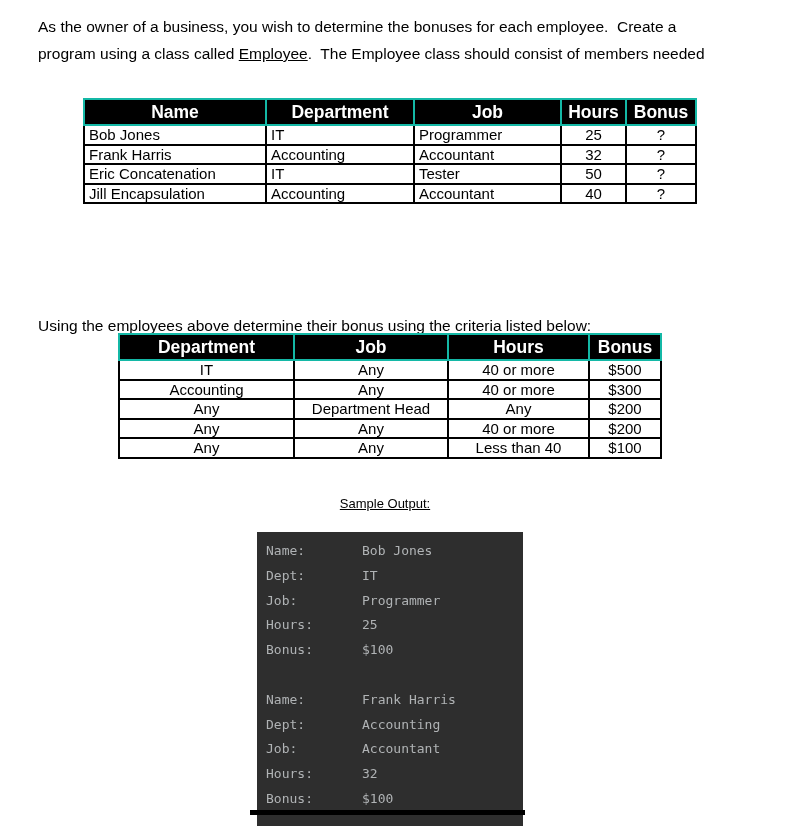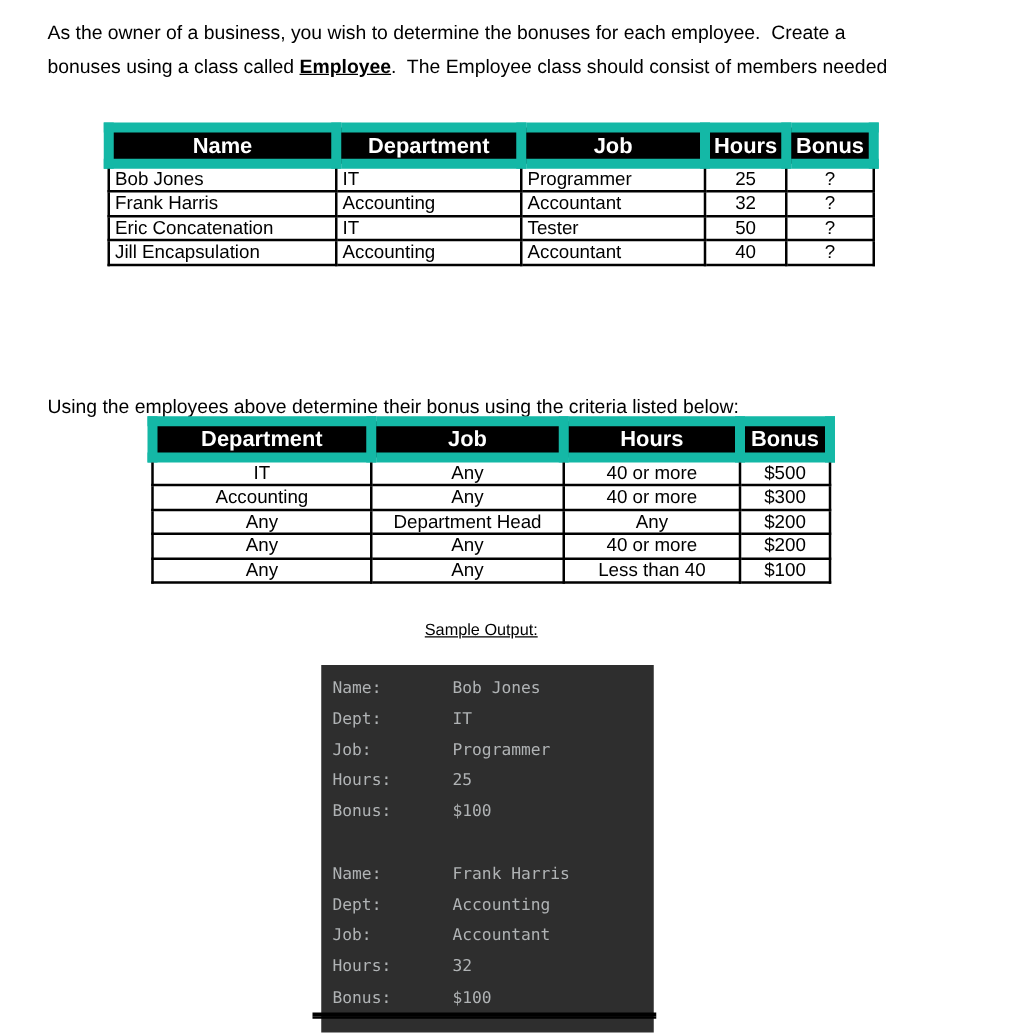--- a/index.html
+++ b/index.html
@@ -25,35 +25,35 @@
     padding-left: 20px;
   }
   .intro {
     position: absolute;
     left: 38px;
     top: 13px;
     font-size: 15.5px;
     line-height: 27px;
   }
   .tline { white-space: pre; }
-  .u { text-decoration: underline; font-weight: bold; }
+  .u { text-decoration: underline; }
 
   table.tbl {
     position: absolute;
     border-collapse: collapse;
     table-layout: fixed;
   }
   table.tbl th {
     background: var(--table-header-bg);
     color: var(--table-header-fg);
     font-weight: bold;
     font-size: 17.5px;
     height: 26px;
     text-align: center;
-    border: 8px solid #14b8a6;
+    border: 2px solid #14b8a6;
     padding: 0 2px;
   }
   table.tbl td {
     border: 2px solid #000;
     font-size: 15px;
     height: 19.5px;
     padding: 0 4px;
     vertical-align: middle;
     background: #fff;
     overflow: hidden;
@@ -111,21 +111,21 @@
     border-bottom: 2px solid #000;
   }
 </style>
 </head>
 <body>
 
 <div class="page">
 
   <div class="intro">
     <div class="tline">As the owner of a business, you wish to determine the bonuses for each employee.  Create a</div>
-    <div class="tline"><span>bonuses using a class called </span><span class="u">Employee</span><span>.  The Employee class should consist of members needed</span></div>
+    <div class="tline"><span>program using a class called </span><span class="u">Employee</span><span>.  The Employee class should consist of members needed</span></div>
   </div>
 
   <table class="tbl tbl-employees">
     <colgroup>
       <col style="width:182px">
         <col style="width:148px">
         <col style="width:147px">
         <col style="width:65px">
         <col style="width:70px">
     </colgroup>

